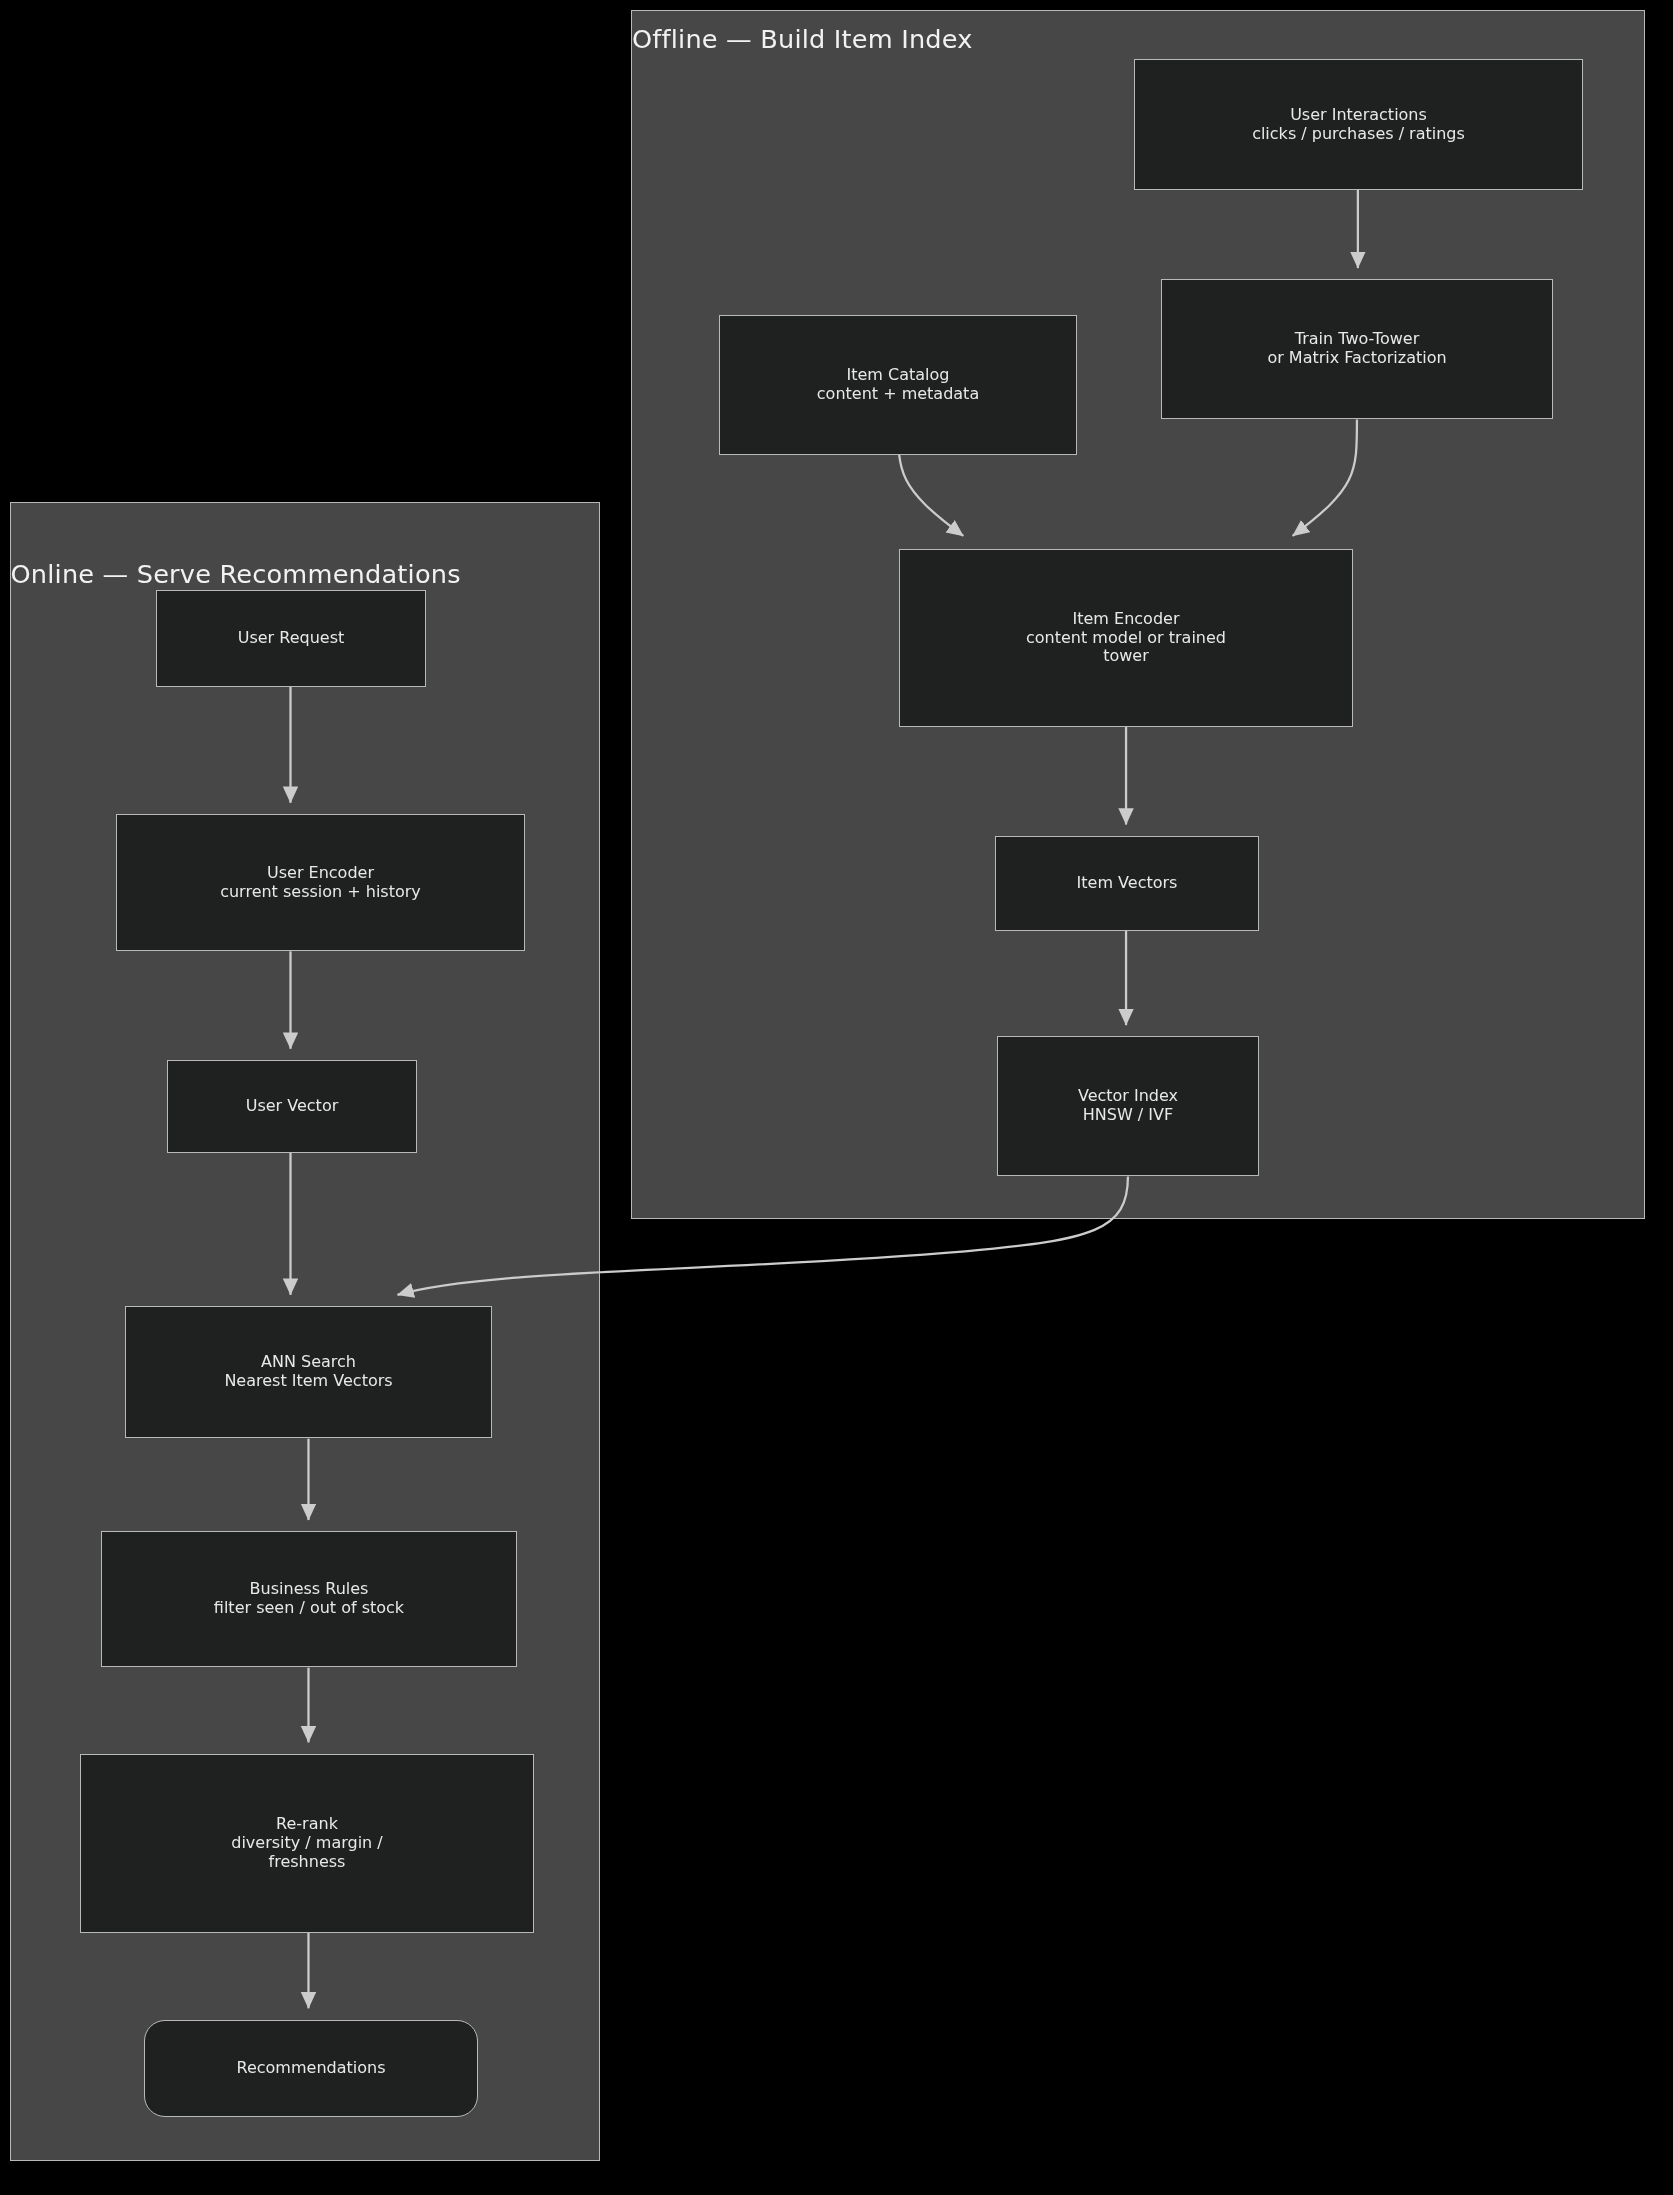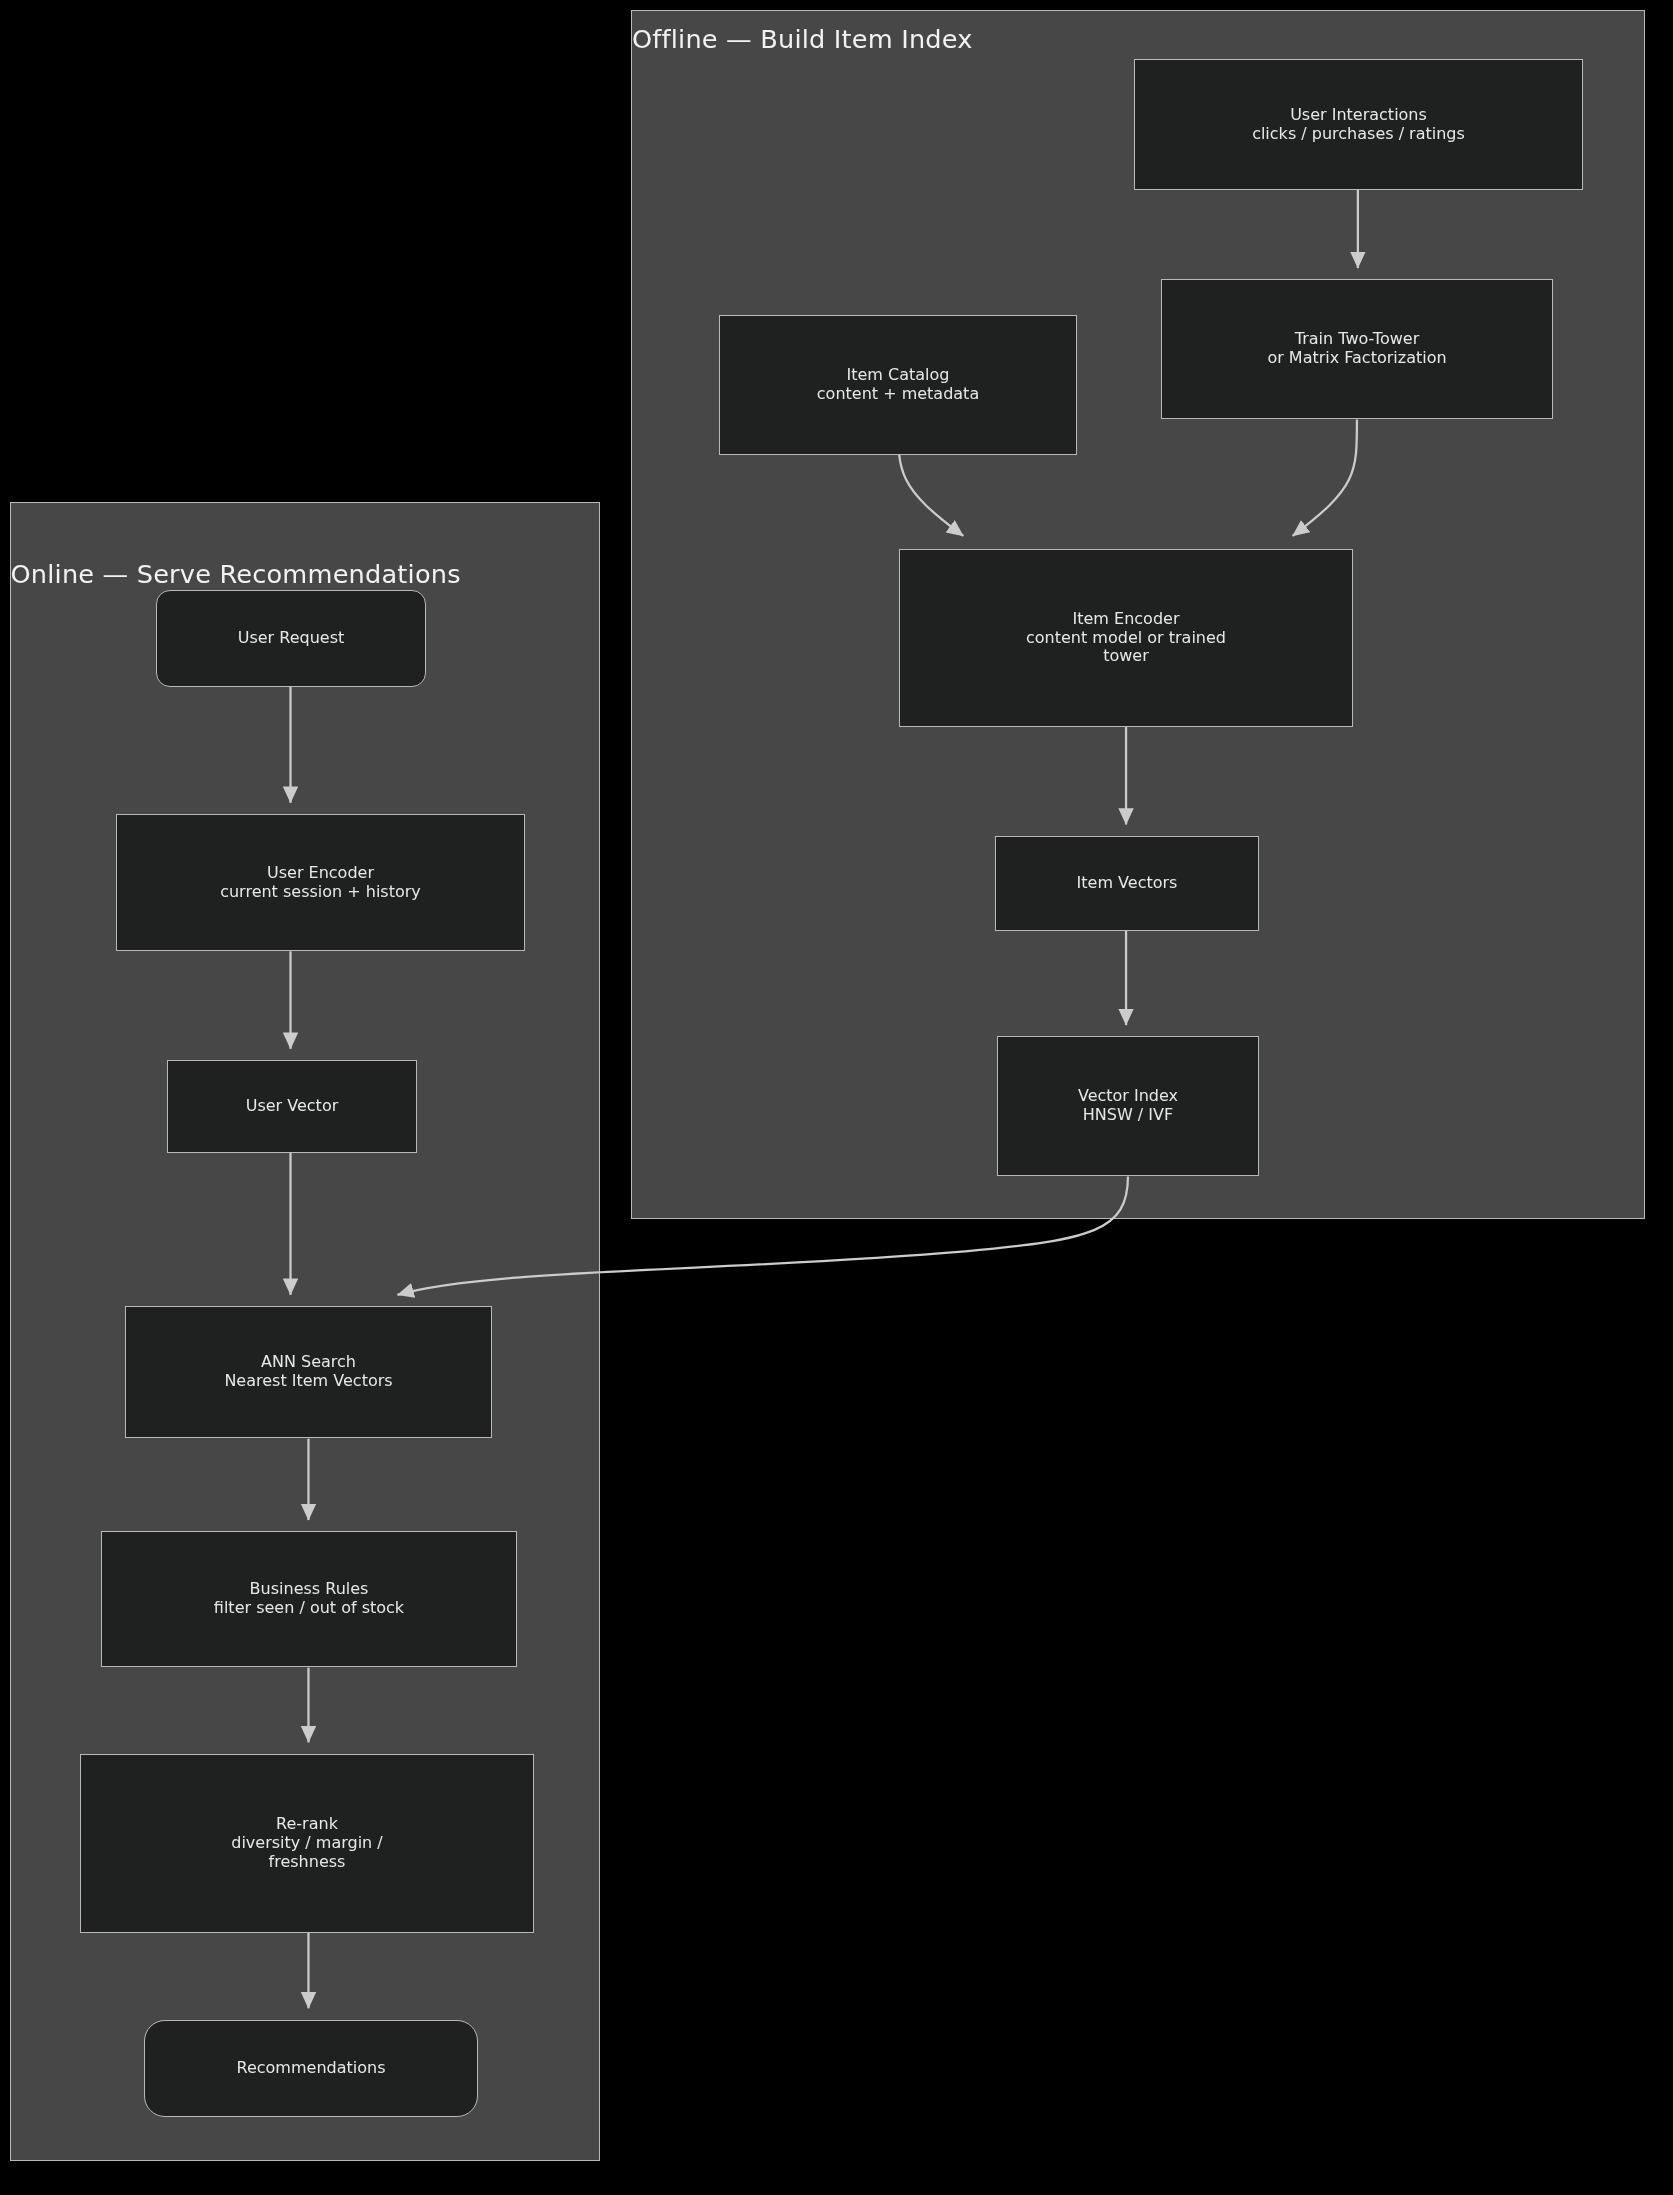--- a/index.html
+++ b/index.html
@@ -113,21 +113,21 @@
 content model or trained
 tower</span>
   </div>
   <div class="node" id="node-item-vectors" style="left: 995px; top: 836px; width: 264px; height: 95px;">
     <span class="nlabel">Item Vectors</span>
   </div>
   <div class="node" id="node-vector-index" style="left: 997px; top: 1036px; width: 262px; height: 140px;">
     <span class="nlabel">Vector Index
 HNSW / IVF</span>
   </div>
-  <div class="node" id="node-user-request" style="left: 156px; top: 590px; width: 270px; height: 97px; border-radius: 14px;">
+  <div class="node" id="node-user-request" style="left: 156px; top: 590px; width: 270px; height: 97px;">
     <span class="nlabel">User Request</span>
   </div>
   <div class="node" id="node-user-encoder" style="left: 85px; top: 814px; width: 409px; height: 137px; margin-left: 31px;">
     <span class="nlabel">User Encoder
 current session + history</span>
   </div>
   <div class="node" id="node-ann-search" style="left: 125px; top: 1306px; width: 367px; height: 132px;">
     <span class="nlabel">ANN Search
 Nearest Item Vectors</span>
   </div>

